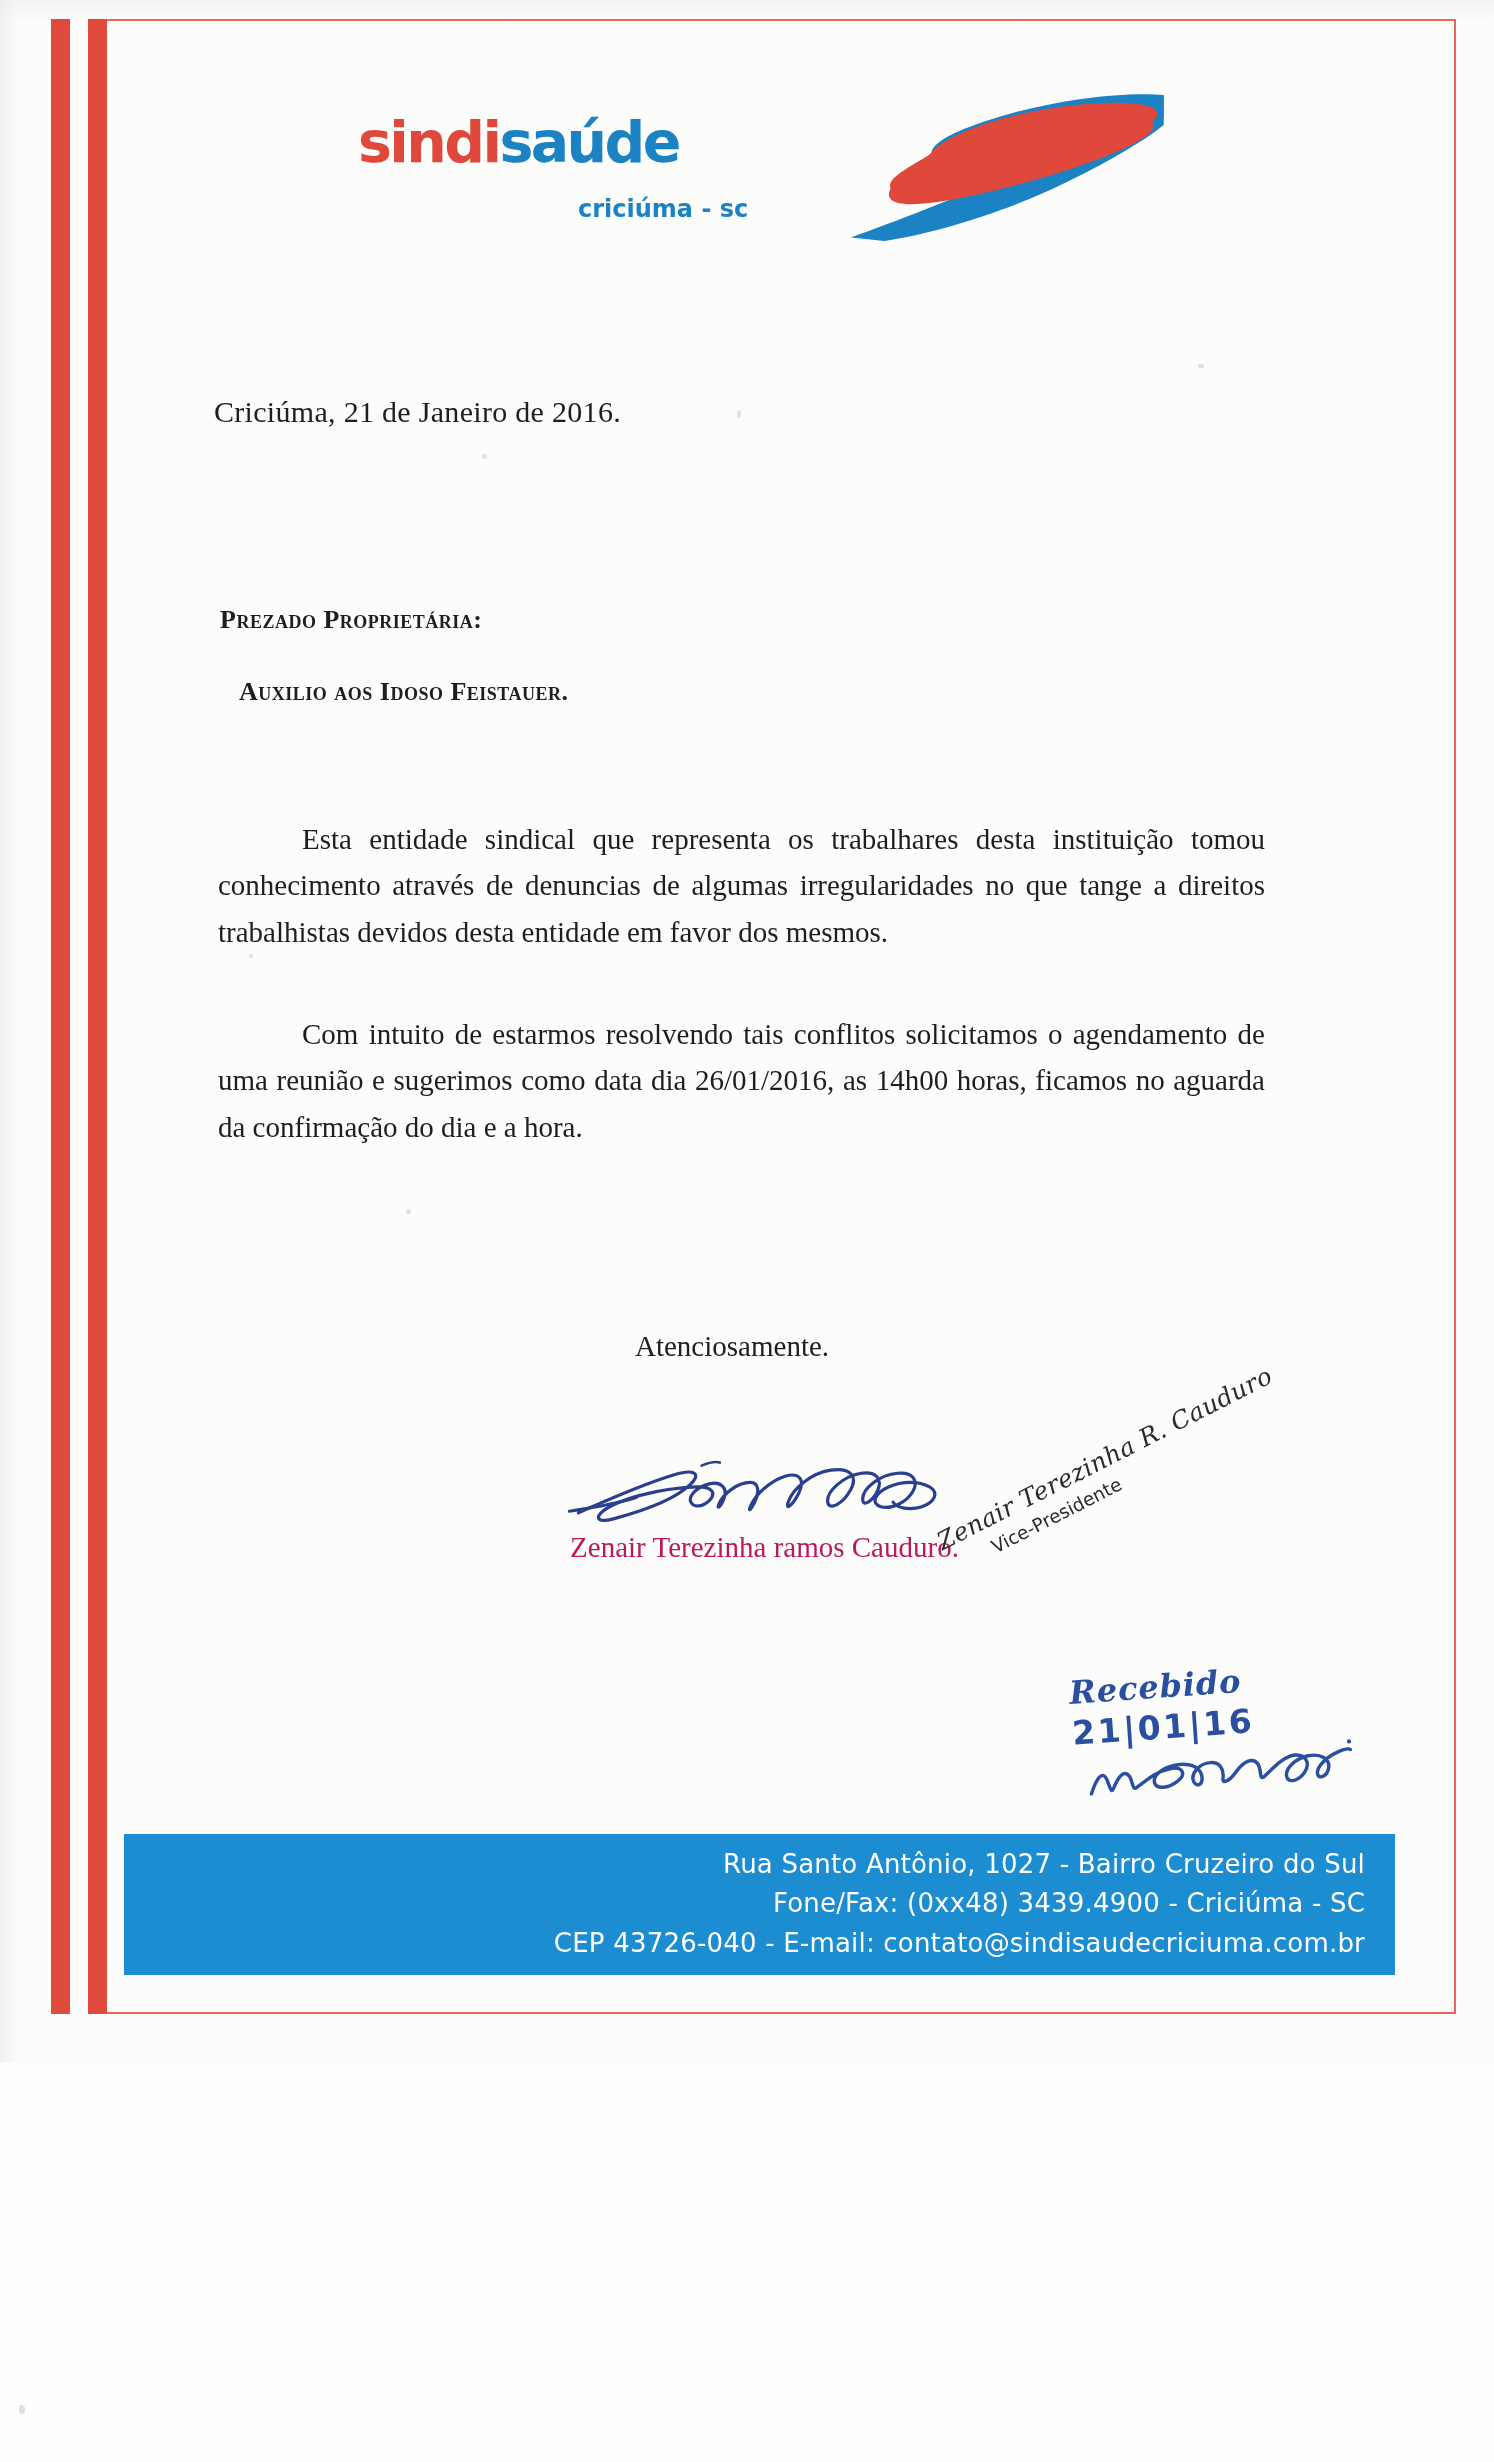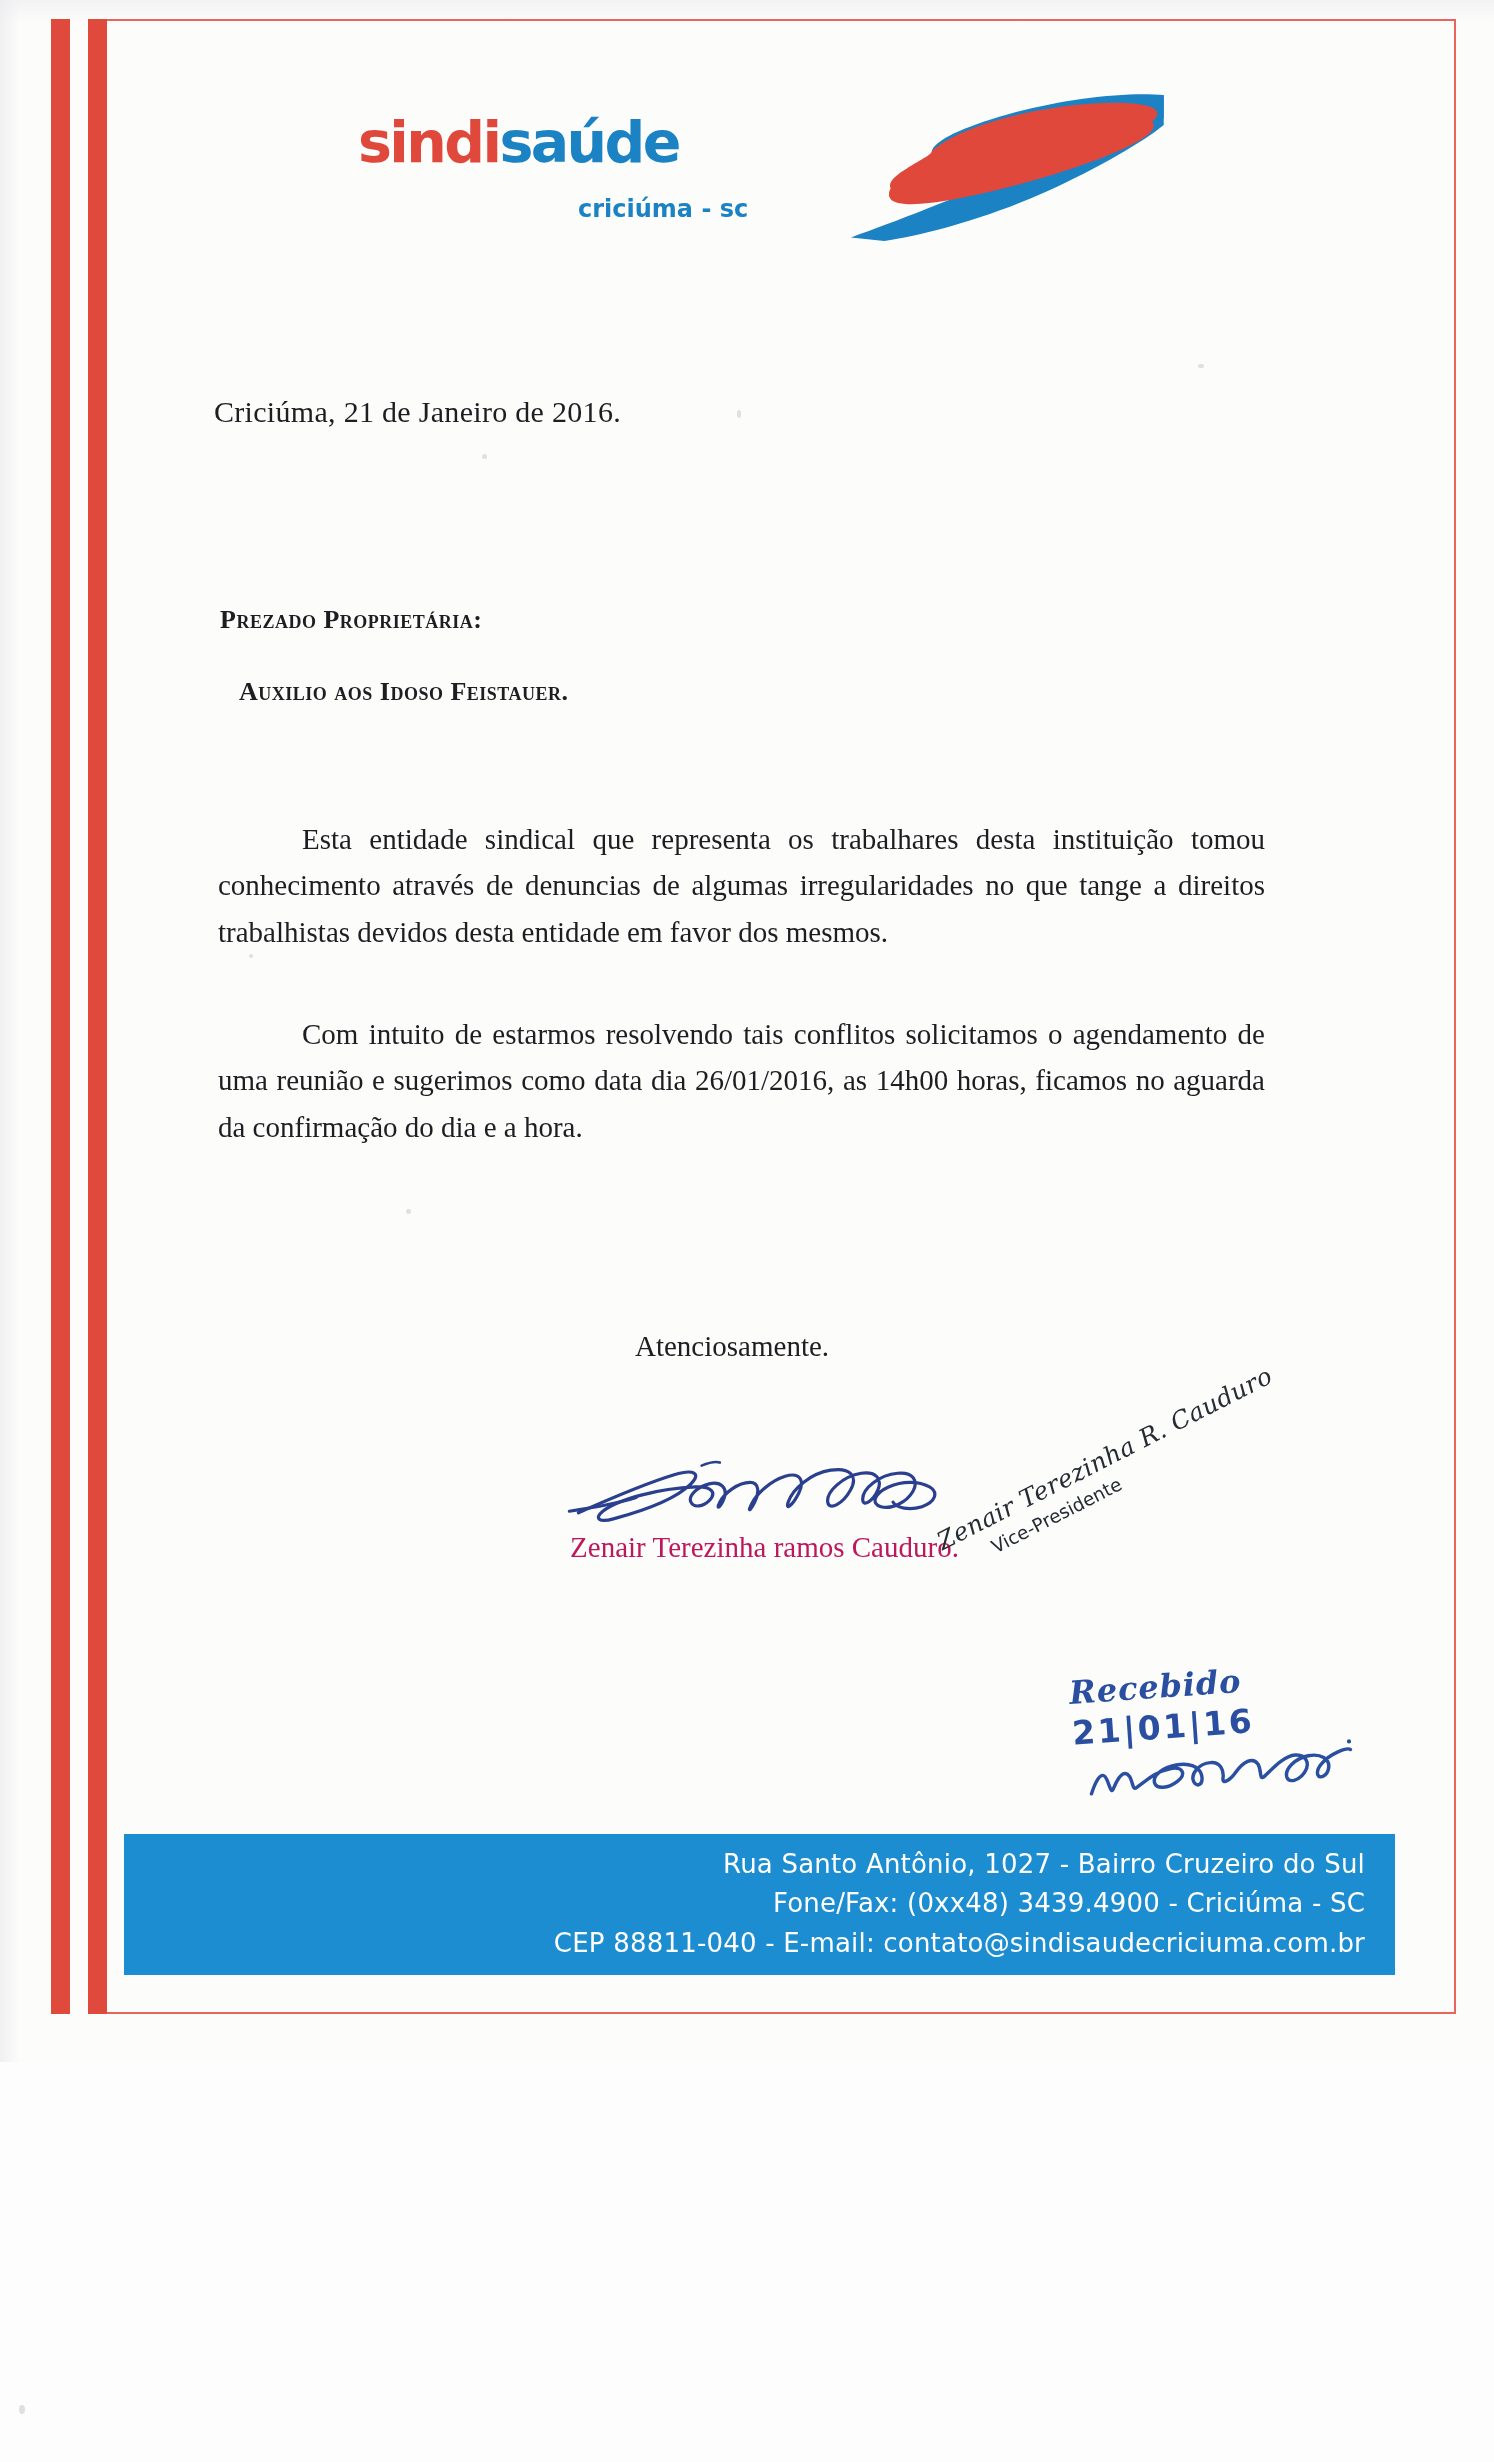--- a/index.html
+++ b/index.html
@@ -284,21 +284,21 @@
         <svg viewBox="0 0 330 60" width="290" height="49">
           <path d="M6 48 C 14 28, 22 20, 26 32 C 30 44, 30 50, 34 42 C 40 30, 48 20, 54 30 C 58 38, 56 48, 62 44 C 72 38, 86 26, 104 24 C 120 22, 124 32, 112 40 C 100 48, 86 48, 84 40 C 82 30, 96 22, 112 20 C 128 18, 140 24, 142 34 C 144 46, 136 50, 132 42 C 128 32, 140 20, 154 20 C 166 20, 170 30, 168 40 C 166 48, 176 44, 184 34 C 194 22, 206 16, 212 26 C 216 34, 212 46, 218 42 C 228 34, 244 18, 258 18 C 272 18, 276 30, 268 40 C 260 50, 248 52, 246 44 C 244 34, 258 22, 274 20 C 290 18, 300 26, 298 36 C 296 46, 286 50, 284 44 C 282 36, 294 24, 310 18 C 318 15, 324 14, 326 16" fill="none" stroke="#2b4fa0" stroke-width="4.2" stroke-linecap="round" stroke-linejoin="round"></path>
           <circle cx="325" cy="6" r="2.6" fill="#2b4fa0"></circle>
         </svg>
       </div>
     </div>
 
     <div id="footer">
       <div class="fline">Rua Santo Antônio, 1027 - Bairro Cruzeiro do Sul</div>
       <div class="fline">Fone/Fax: (0xx48) 3439.4900 - Criciúma - SC</div>
-      <div class="fline">CEP 88811-040 - E-mail: contato@sindisaudecriciuma.com.br</div>
+      <div class="fline">CEP 43726-040 - E-mail: contato@sindisaudecriciuma.com.br</div>
     </div>
 
     <span class="speck" style="left:737px;top:410px;width:4.4px;height:8px;"></span>
     <span class="speck" style="left:482px;top:454px;width:5.3px;height:5.3px;"></span>
     <span class="speck" style="left:249px;top:954px;width:4.4px;height:4.4px;"></span>
     <span class="speck" style="left:406px;top:1209px;width:5.3px;height:5.3px;"></span>
     <span class="speck" style="left:1198px;top:364px;width:6.2px;height:4.4px;"></span>
   </div>
 
   <div style="position:absolute;left:0;top:2062px;width:1494px;height:400px;background:#fdfdfd;"></div>

